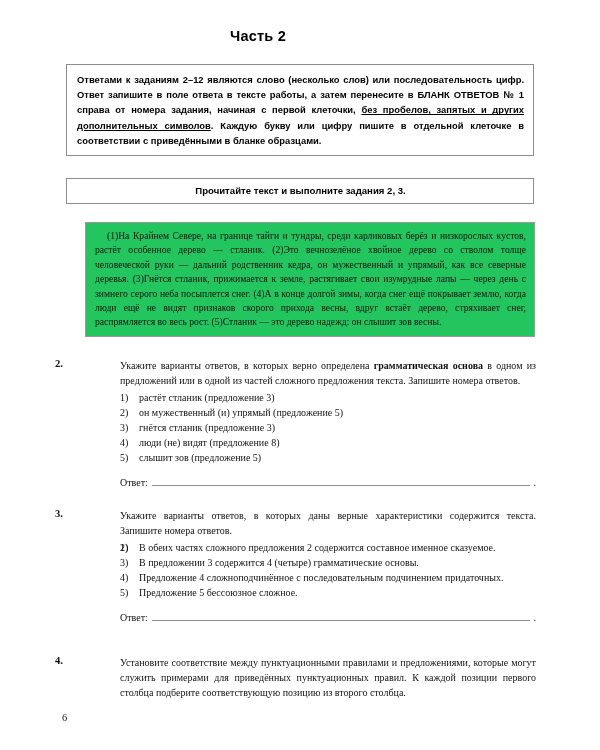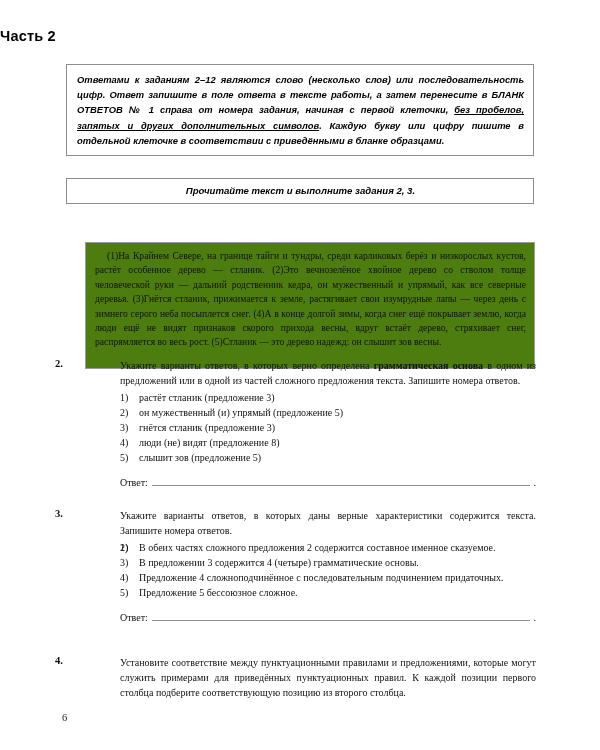--- a/index.html
+++ b/index.html
@@ -16,20 +16,21 @@
     color: #1b1b1b;
     overflow: hidden;
   }
 
   
   .part-title {
     position: absolute;
     top: 28px;
     left: 0;
     width: 516px;
+    text-align: center;
     font-family: "Liberation Sans", sans-serif;
     font-weight: bold;
     font-size: 14.5px;
     letter-spacing: 0.2px;
     color: #000;
   }
 
   
   .instr-box {
     position: absolute;
@@ -40,21 +41,20 @@
     padding: 7px 9px 7px 10px;
   }
   .instr-box.top { top: 64px; }
   .instr-box.read {
     top: 178px;
     padding: 5px 9px 6px 10px;
     text-align: center;
   }
   .instr-text {
     font-family: "Liberation Sans", sans-serif;
-    font-style: italic;
     font-weight: bold;
     font-size: 9.4px;
     line-height: 1.62;
     color: #000;
     text-align: justify;
     margin: 0;
   }
   .instr-text.center {
     text-align: center;
     font-size: 9.6px;
@@ -62,23 +62,22 @@
   }
   .u { text-decoration: underline; }
 
   
   .passage-box {
     position: absolute;
     left: 85px;
     top: 222px;
     width: 450px;
     border: 1px solid #9a9a9a;
-    background: #4d7c0f;
-    padding: 6px 8px 18px 9px;
-    margin-top: 20px;
+    background: #22c55e;
+    padding: 6px 8px 6px 9px;
   }
   .passage-text {
     margin: 0;
     font-family: "Liberation Serif", "DejaVu Serif", serif;
     font-size: 9.6px;
     line-height: 1.5;
     text-align: justify;
     text-indent: 12px;
     color: #111;
     hyphens: manual;

